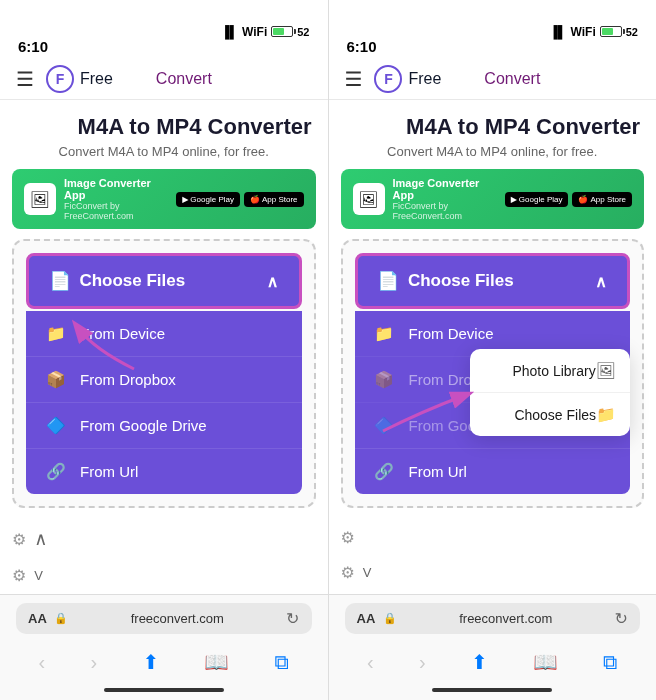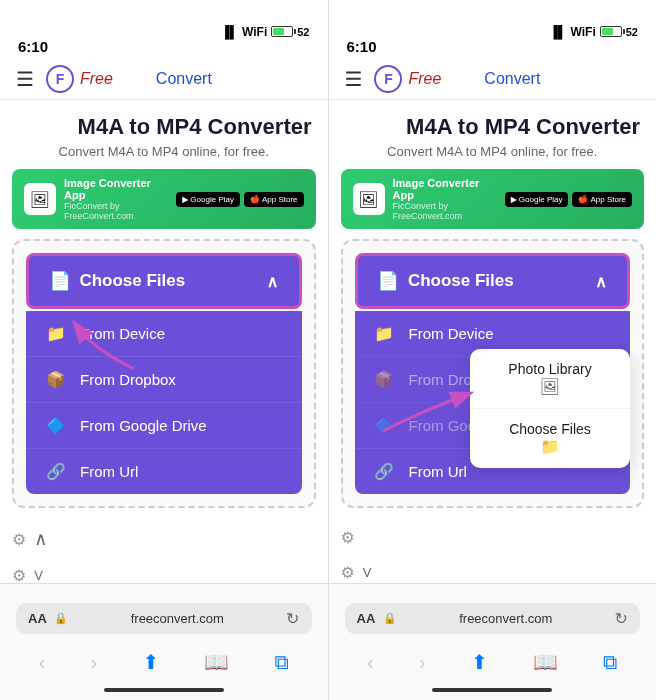--- a/index.html
+++ b/index.html
@@ -47,22 +47,22 @@
       padding: 6px 16px;
       background: #fff;
       border-bottom: 1px solid #e8e8e8;
     }
     .hamburger { font-size: 20px; color: #333; cursor: pointer; }
     .logo-area { display: flex; align-items: center; margin-left: 12px; gap: 6px; }
     .logo-circle {
       width: 28px; height: 28px; border-radius: 50%; border: 2px solid #6b4fd8; display: flex; align-items: center; justify-content: center;
     }
     .logo-circle span { color: #6b4fd8; font-size: 14px; font-weight: 800; }
-    .logo-free { color: #b91c1c; font-style: italic; }
-    .logo-convert { color: #1d4ed8; padding-left: 43px; }
+    .logo-free { color: #0f172a; }
+    .logo-convert { color: #701a75; padding-left: 43px; }
 
     
     .page-content {
       flex: 1;
       overflow: hidden;
       background: #fff;
       position: relative;
     }
 
     .page-title {
@@ -170,21 +170,21 @@
       color: #666;
       font-size: 13px;
     }
 
     .settings-icon { font-size: 16px; color: #999; }
 
     
     .bottom-bar {
       background: #f9f9f9;
       border-top: 1px solid #ddd;
-      padding: 19px 16px 4px;
+      padding: 8px 16px 4px;
     }
 
     .url-bar {
       display: flex;
       align-items: center;
       gap: 8px;
       background: #e8e8e8;
       border-radius: 10px;
       padding: 6px 12px;
       margin-bottom: 8px;
@@ -232,21 +232,20 @@
 
     .sub-dropdown-item {
       display: flex;
       align-items: center;
       justify-content: flex-end;
       padding: 12px 14px;
       font-size: 14px;
       color: #1a1a1a;
       border-bottom: 1px solid #f0f0f0;
       cursor: pointer;
-      flex-direction: column;
     }
     .sub-dropdown-item:last-child { border-bottom: none; }
     .sub-dropdown-icon { font-size: 16px; color: #555; }
 
     
     .video-row {
       padding: 6px 12px;
       font-size: 12px;
       color: #888;
       display: flex;

